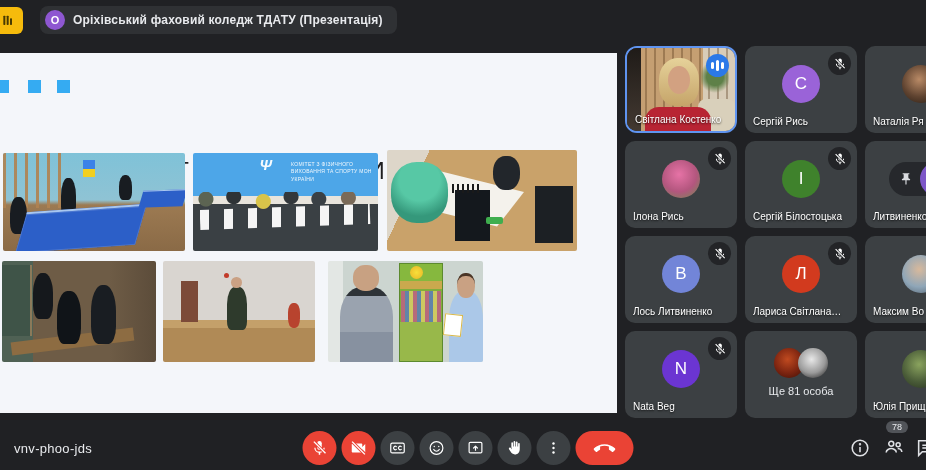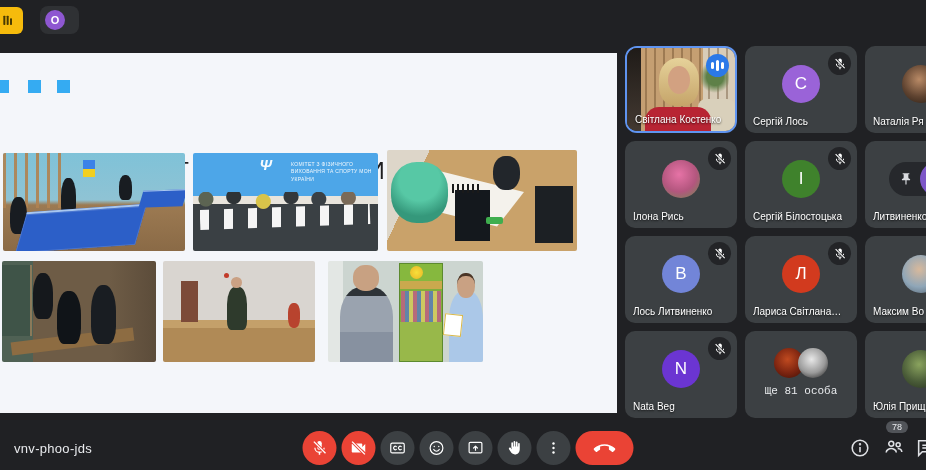--- a/index.html
+++ b/index.html
@@ -99,21 +99,21 @@
   
   #tiles{position:absolute;left:625px;top:46px;display:grid;grid-template-columns:repeat(3,112px);
          grid-auto-rows:87px;gap:8px;}
   .tile{position:relative;background:#3c4043;border-radius:10px;overflow:hidden;
         display:flex;align-items:center;justify-content:center;box-sizing:border-box;}
   .tile.video{border:2.5px solid #5f94f0;border-radius:12px;}
   .av{width:38px;height:38px;border-radius:50%;transform:translateY(-6px);display:flex;
       align-items:center;justify-content:center;color:#fff;font-size:17px;font-weight:500;}
   .tname{position:absolute;left:8px;bottom:6px;font-size:10px;color:#fff;font-weight:500;
          text-shadow:0 1px 2px rgba(0,0,0,.75);white-space:nowrap;}
-  .tname.center{position:static;text-shadow:none;color:#e8eaed;left:auto;bottom:auto;font-family:Liberation Mono, monospace;}
+  .tname.center{position:static;text-shadow:none;color:#e8eaed;left:auto;bottom:auto;}
   .chip{position:absolute;top:6px;right:6px;width:23px;height:23px;border-radius:50%;}
   .chip.mic{background:#232427;display:flex;align-items:center;justify-content:center;}
   .chip.mic svg{width:14px;height:14px;}
   .chip.audio{background:#2b79e8;display:flex;align-items:center;justify-content:center;gap:2px;}
   .chip.audio i{width:3px;height:7px;background:#fff;border-radius:2px;display:block;}
   .chip.audio i:nth-child(2){height:11px;}
 
   .scene{position:absolute;inset:0;background:linear-gradient(90deg,#2c2723 0 13%,#c59f72 13% 70%,#d8ccb8 70%);}
   .scene i{position:absolute;display:block;}
   .sv-slats{inset:0;background:repeating-linear-gradient(90deg,rgba(84,54,24,.35) 0 2px,rgba(0,0,0,0) 2px 9px);}
@@ -166,20 +166,21 @@
       <svg viewBox="0 0 24 24">
           <g fill="#473a02">
         <rect x="5" y="4" width="3" height="14" rx="1"></rect>
         <rect x="10" y="4" width="3" height="14" rx="1"></rect>
         <rect x="15" y="8" width="3" height="10" rx="1"></rect>
           </g>
         </svg>
     </div>
     <div class="meetchip">
       <span class="mavatar">О</span>
+      <span class="mtitle">Оріхівський фаховий коледж ТДАТУ (Презентація)</span>
     </div>
   </div>
 
   <div class="slide">
     <i class="sq s1" style="position:absolute"></i>
     <i class="sq s2" style="position:absolute"></i>
     <i class="sq s3" style="position:absolute"></i>
     <div class="slidetitle">СПОРТИВНІ ІВЕНТИ</div>
 
     <div class="photo p1">
@@ -253,21 +254,21 @@
       <div class="tile letter" title="Сергій Лось">
         <span class="av" style="background:#9a63d8">С</span>
         <span class="chip mic">
           <svg viewBox="0 0 24 24">
  <path fill="#fff" d="M12 14.5c1.66 0 3-1.34 3-3v-6a3 3 0 0 0-6 0v6c0 1.66 1.34 3 3 3z"></path>
  <path fill="#fff" d="M17.3 11.5a5.3 5.3 0 0 1-10.6 0H5c0 3.4 2.6 6.2 6 6.7V21h2v-2.8c3.4-.5 6-3.3 6-6.7h-1.7z"></path>
  <line x1="4.5" y1="3.5" x2="20" y2="19" stroke="#232427" stroke-width="4"></line>
  <line x1="4.5" y1="3.5" x2="20" y2="19" stroke="#fff" stroke-width="1.8"></line>
           </svg>
         </span>
-        <div class="tname">Сергій Лось</div>
+        <div class="tname">Сергій Рись</div>
       </div>
       <div class="tile photo" title="Nаталія Ря">
         <span class="av" style="background:radial-gradient(circle at 45% 38%, #b98a66 0%, #5f4330 55%, #241a12 100%)"></span>
         <div class="tname">Nаталія Ря</div>
       </div>
       <div class="tile photo" title="Юлія Рись">
         <span class="av" style="background:radial-gradient(circle at 45% 38%, #e673a6 0%, #b3567e 55%, #6f8f4e 100%)"></span>
         <span class="chip mic">
           <svg viewBox="0 0 24 24">
  <path fill="#fff" d="M12 14.5c1.66 0 3-1.34 3-3v-6a3 3 0 0 0-6 0v6c0 1.66 1.34 3 3 3z"></path>

